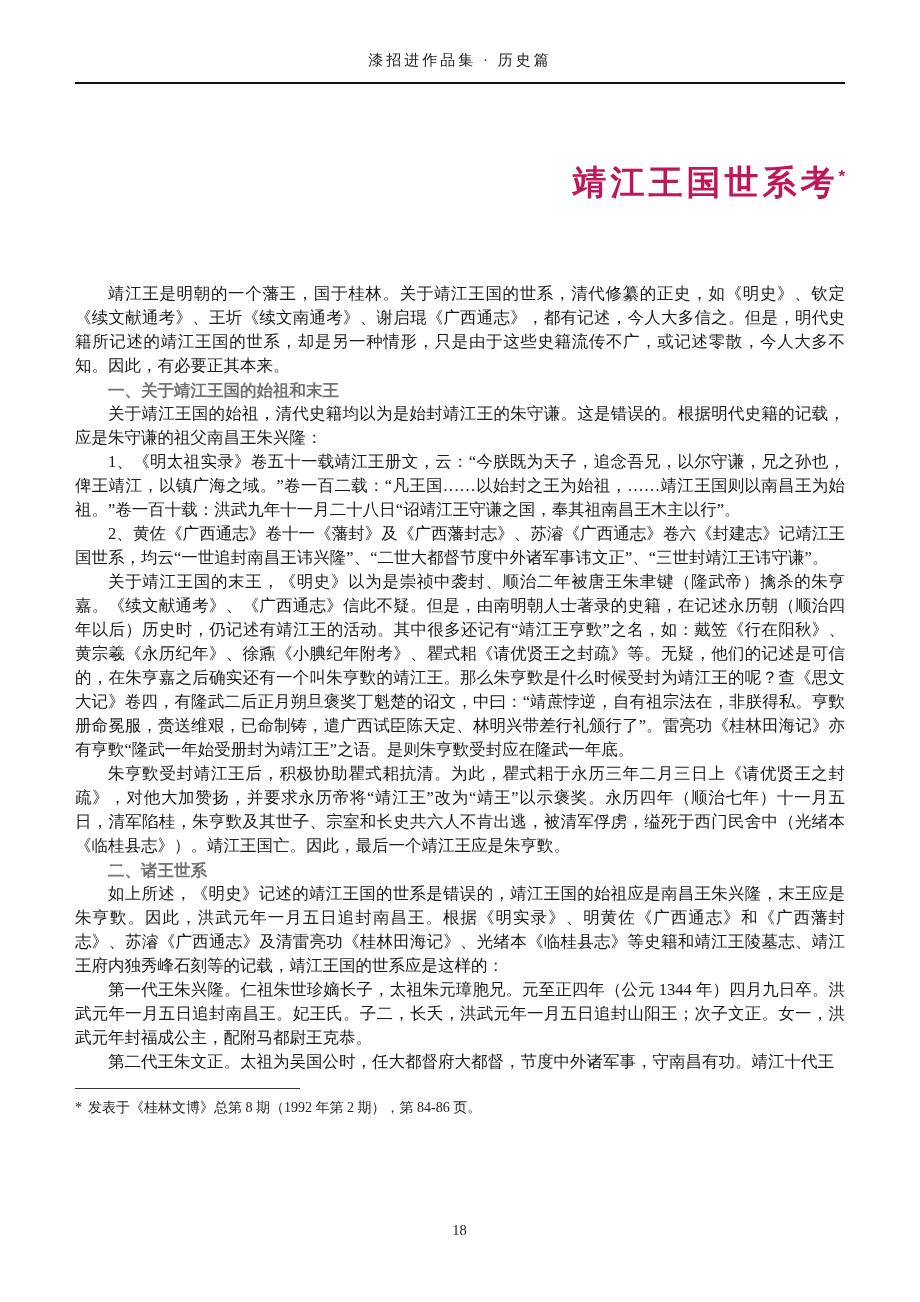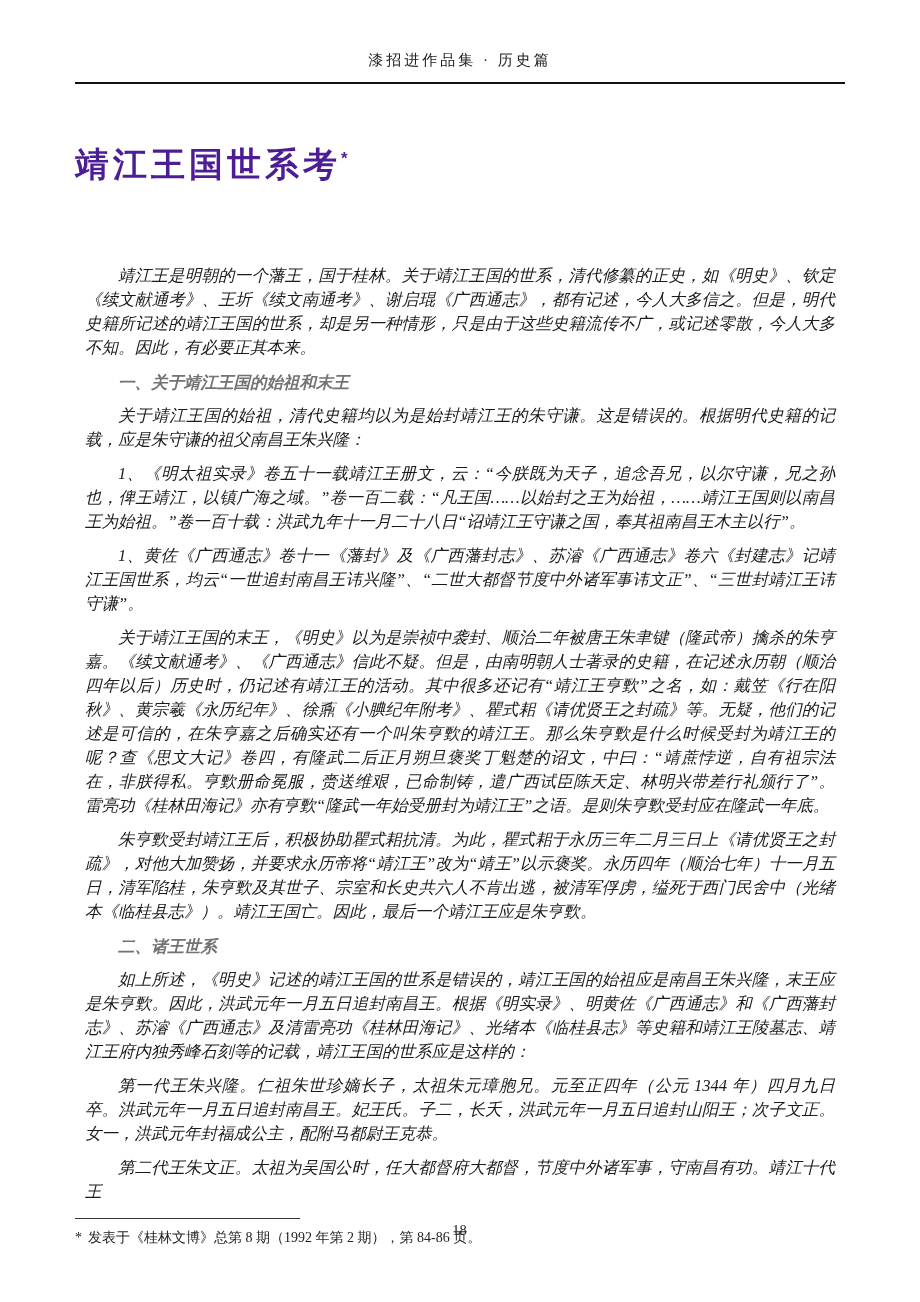--- a/index.html
+++ b/index.html
@@ -25,44 +25,43 @@
     letter-spacing: 3px;
     line-height: 20px;
     color: #222;
   }
   .header-rule {
     margin-top: 12px;
     border-top: 2px solid #111;
     height: 0;
   }
   .article-title {
-    margin: 58px 0 0 0;
-    text-align: left;
+    margin: 76px 0 0 0;
+    text-align: right;
     font-family: "Liberation Sans", "DejaVu Sans", sans-serif;
     font-weight: bold;
     font-size: 34px;
     line-height: 44px;
     letter-spacing: 4px;
-    color: #4c1d95;
+    color: #be185d;
   }
   .article-title sup {
     font-size: 17px;
     letter-spacing: 0;
     vertical-align: super;
     line-height: 0;
   }
   .doc-body {
     margin-top: 78px;
     font-size: 16.5px;
     line-height: 24px;
     text-align: justify;
   }
   .doc-body p {
-    margin: 10px;
-    font-style: italic;
+    margin: 0;
   }
   .doc-body .para {
     text-indent: 2em;
   }
   .doc-body .heading {
     text-indent: 2em;
     font-family: "Liberation Sans", "DejaVu Sans", sans-serif;
     font-weight: bold;
     color: #737373;
   }
@@ -104,21 +103,21 @@
 
   <div class="header-rule"></div>
 
   <h1 class="article-title"><span>靖江王国世系考</span><sup>*</sup></h1>
 
   <div class="doc-body" id="doc-body">
       <p class="para">靖江王是明朝的一个藩王，国于桂林。关于靖江王国的世系，清代修纂的正史，如《明史》、钦定《续文献通考》、王圻《续文南通考》、谢启琨《广西通志》，都有记述，今人大多信之。但是，明代史籍所记述的靖江王国的世系，却是另一种情形，只是由于这些史籍流传不广，或记述零散，今人大多不知。因此，有必要正其本来。</p>
       <p class="heading">一、关于靖江王国的始祖和末王</p>
       <p class="para">关于靖江王国的始祖，清代史籍均以为是始封靖江王的朱守谦。这是错误的。根据明代史籍的记载，应是朱守谦的祖父南昌王朱兴隆：</p>
       <p class="para">1、《明太祖实录》卷五十一载靖江王册文，云：“今朕既为天子，追念吾兄，以尔守谦，兄之孙也，俾王靖江，以镇广海之域。”卷一百二载：“凡王国……以始封之王为始祖，……靖江王国则以南昌王为始祖。”卷一百十载：洪武九年十一月二十八日“诏靖江王守谦之国，奉其祖南昌王木主以行”。</p>
-      <p class="para">1、黄佐《广西通志》卷十一《藩封》及《广西藩封志》、苏濬《广西通志》卷六《封建志》记靖江王国世系，均云“一世追封南昌王讳兴隆”、“二世大都督节度中外诸军事讳文正”、“三世封靖江王讳守谦”。</p>
+      <p class="para">2、黄佐《广西通志》卷十一《藩封》及《广西藩封志》、苏濬《广西通志》卷六《封建志》记靖江王国世系，均云“一世追封南昌王讳兴隆”、“二世大都督节度中外诸军事讳文正”、“三世封靖江王讳守谦”。</p>
       <p class="para">关于靖江王国的末王，《明史》以为是崇祯中袭封、顺治二年被唐王朱聿键（隆武帝）擒杀的朱亨嘉。《续文献通考》、《广西通志》信此不疑。但是，由南明朝人士著录的史籍，在记述永历朝（顺治四年以后）历史时，仍记述有靖江王的活动。其中很多还记有“靖江王亨歅”之名，如：戴笠《行在阳秋》、黄宗羲《永历纪年》、徐鼒《小腆纪年附考》、瞿式耜《请优贤王之封疏》等。无疑，他们的记述是可信的，在朱亨嘉之后确实还有一个叫朱亨歅的靖江王。那么朱亨歅是什么时候受封为靖江王的呢？查《思文大记》卷四，有隆武二后正月朔旦褒奖丁魁楚的诏文，中曰：“靖蔗悖逆，自有祖宗法在，非朕得私。亨歅册命冕服，赍送维艰，已命制铸，遣广西试臣陈天定、林明兴带差行礼颁行了”。雷亮功《桂林田海记》亦有亨歅“隆武一年始受册封为靖江王”之语。是则朱亨歅受封应在隆武一年底。</p>
       <p class="para">朱亨歅受封靖江王后，积极协助瞿式耜抗清。为此，瞿式耜于永历三年二月三日上《请优贤王之封疏》，对他大加赞扬，并要求永历帝将“靖江王”改为“靖王”以示褒奖。永历四年（顺治七年）十一月五日，清军陷桂，朱亨歅及其世子、宗室和长史共六人不肯出逃，被清军俘虏，缢死于西门民舍中（光绪本《临桂县志》）。靖江王国亡。因此，最后一个靖江王应是朱亨歅。</p>
       <p class="heading">二、诸王世系</p>
       <p class="para">如上所述，《明史》记述的靖江王国的世系是错误的，靖江王国的始祖应是南昌王朱兴隆，末王应是朱亨歅。因此，洪武元年一月五日追封南昌王。根据《明实录》、明黄佐《广西通志》和《广西藩封志》、苏濬《广西通志》及清雷亮功《桂林田海记》、光绪本《临桂县志》等史籍和靖江王陵墓志、靖江王府内独秀峰石刻等的记载，靖江王国的世系应是这样的：</p>
       <p class="para">第一代王朱兴隆。仁祖朱世珍嫡长子，太祖朱元璋胞兄。元至正四年（公元 1344 年）四月九日卒。洪武元年一月五日追封南昌王。妃王氏。子二，长夭，洪武元年一月五日追封山阳王；次子文正。女一，洪武元年封福成公主，配附马都尉王克恭。</p>
       <p class="para">第二代王朱文正。太祖为吴国公时，任大都督府大都督，节度中外诸军事，守南昌有功。靖江十代王</p>
     </div>
 
   <div class="footnote-area">
     <div class="footnote-rule"></div>

